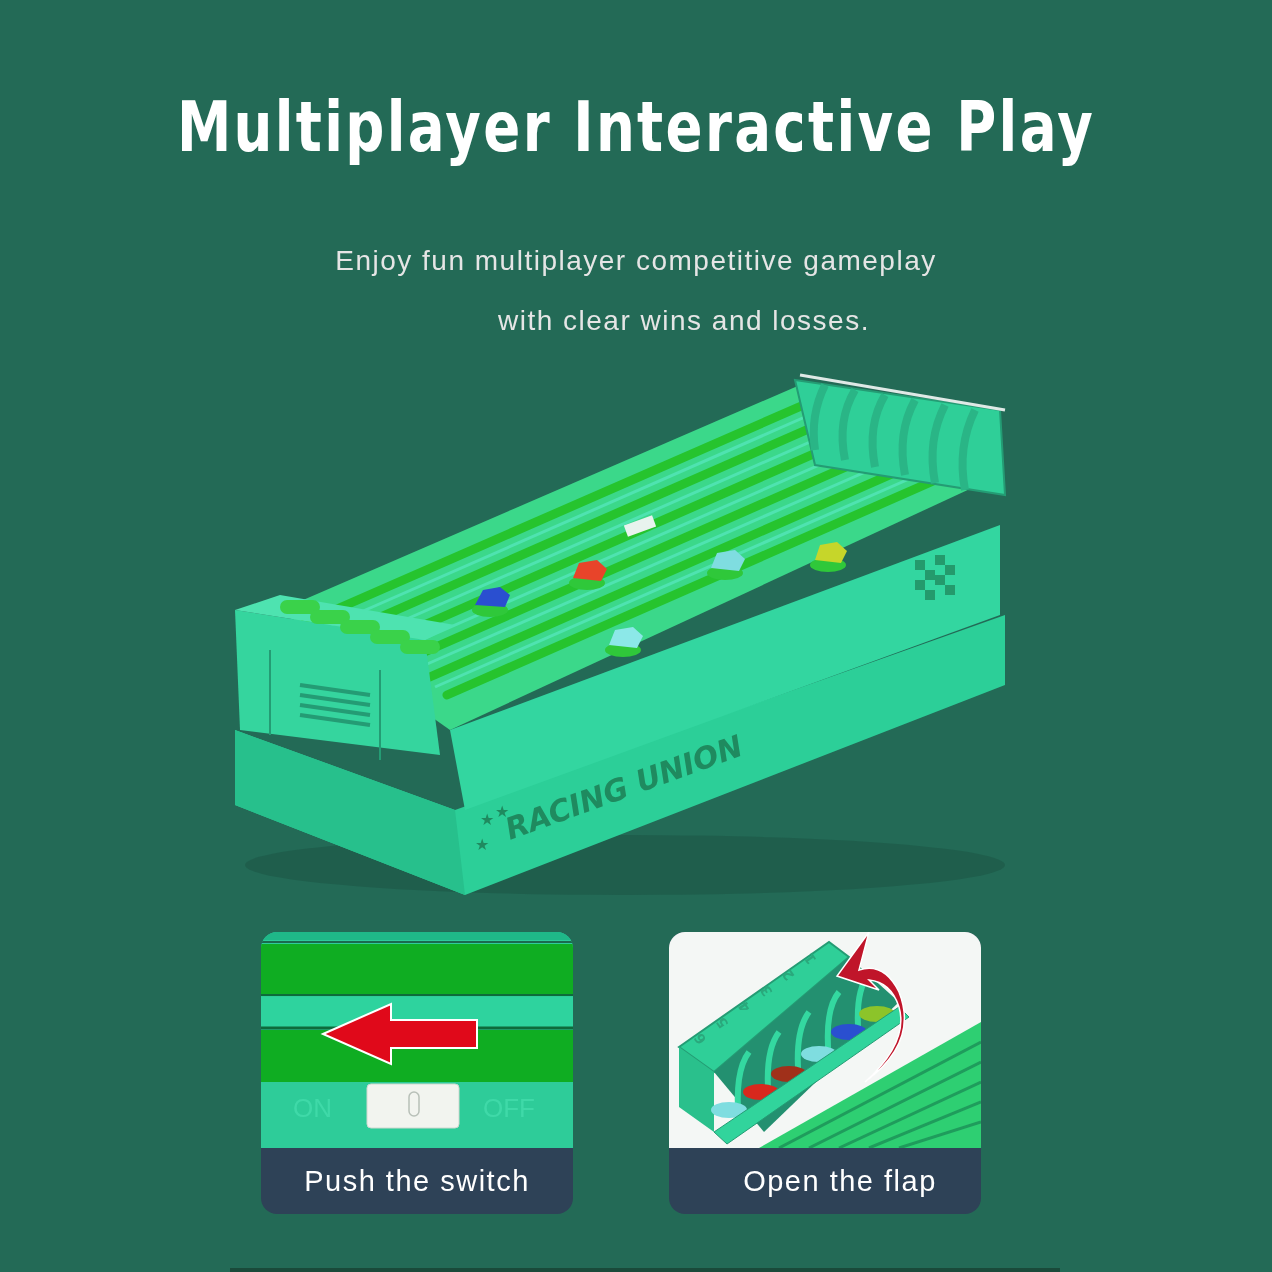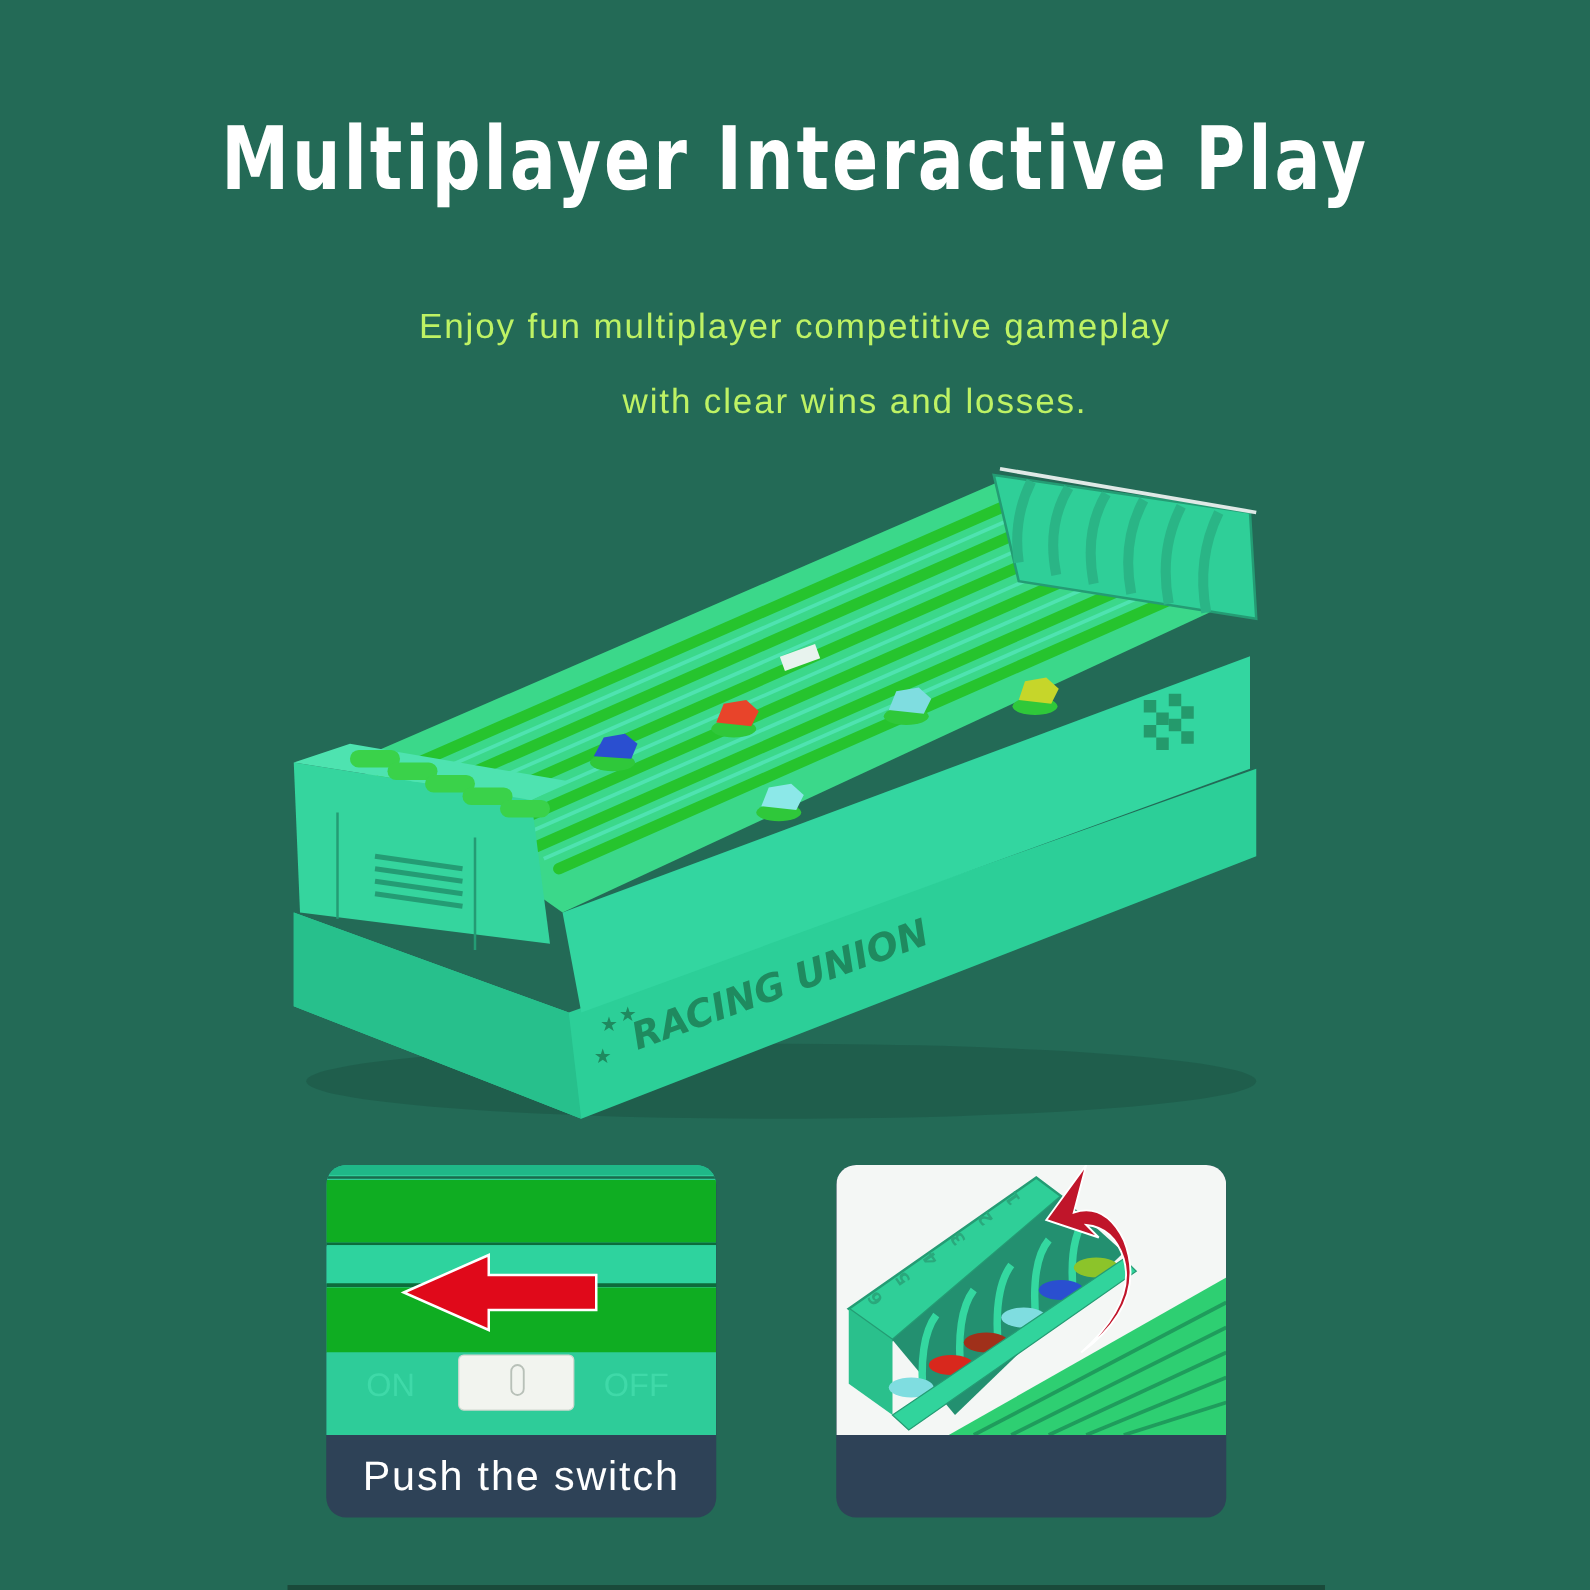--- a/index.html
+++ b/index.html
@@ -1,26 +1,26 @@
 <!DOCTYPE html>
 <html><head>
 <meta charset="utf-8">
 <style>
   html,body{margin:0;padding:0;}
   body{width:1272px;height:1272px;background:#236a56;position:relative;overflow:hidden;font-family:"Liberation Sans",sans-serif;}
   .title{position:absolute;left:0;width:1272px;top:92px;text-align:center;color:#fff;font-family:"DejaVu Sans",sans-serif;font-weight:bold;font-size:70px;letter-spacing:3px;transform:scaleX(0.78);transform-origin:center;line-height:1;}
-  .sub{position:absolute;left:0;width:1272px;text-align:center;color:#bef264;font-family:"Liberation Sans",sans-serif;font-size:28px;letter-spacing:1.5px;}
+  .sub{position:absolute;left:0;width:1272px;text-align:center;color:#e5e5e5;font-family:"Liberation Sans",sans-serif;font-size:28px;letter-spacing:1.5px;}
   .sub1{top:245px;}
   .sub2{top:305px;padding-left:48px;}
   .product{position:absolute;left:225px;top:355px;width:800px;height:545px;}
   .card{position:absolute;top:932px;width:312px;height:282px;border-radius:16px;overflow:hidden;background:#2e4257;}
   .card1{left:261px;}
   .card2{left:669px;}
   .card .photo{position:absolute;left:0;top:0;width:312px;height:216px;}
-  .card .caption{position:absolute;left:0;top:216px;width:312px;height:66px;color:#fff;font-family:"Liberation Sans",sans-serif;font-size:33px;letter-spacing:1.5px;display:flex;align-items:center;justify-content:center;}
+  .card .caption{position:absolute;left:0;top:216px;width:312px;height:66px;color:#fff;font-family:"Liberation Sans",sans-serif;font-size:29px;letter-spacing:1.5px;display:flex;align-items:center;justify-content:center;}
   .card2 .caption{padding-left:30px;box-sizing:border-box;}
   .bottom-strip{position:absolute;left:230px;top:1268px;width:830px;height:4px;background:#1a4a3a;}
 </style>
 </head>
 <body>
 
 <div class="title">Multiplayer Interactive Play</div>
 <div class="sub sub1">Enjoy fun multiplayer competitive gameplay</div>
 <div class="sub sub2">with clear wins and losses.</div>
 
@@ -178,15 +178,16 @@
       <text x="148" y="28" transform="rotate(-125 148 28)">1</text>
       <text x="126" y="44" transform="rotate(-125 126 44)">2</text>
       <text x="104" y="60" transform="rotate(-125 104 60)">3</text>
       <text x="82" y="76" transform="rotate(-125 82 76)">4</text>
       <text x="60" y="92" transform="rotate(-125 60 92)">5</text>
       <text x="38" y="108" transform="rotate(-125 38 108)">6</text>
     </g>
 
     <path d="M196 150 Q250 110 230 60 Q215 30 190 38 L200 0 L168 44 L210 58 L200 48 Q222 50 230 75 Q240 110 196 150 Z" fill="#c0152a" stroke="#ffffff" stroke-width="1.5"></path>
   </svg>
+  <div class="caption">Open the flap</div>
 </div>
 
 <div class="bottom-strip"></div>
 
 </body></html>

